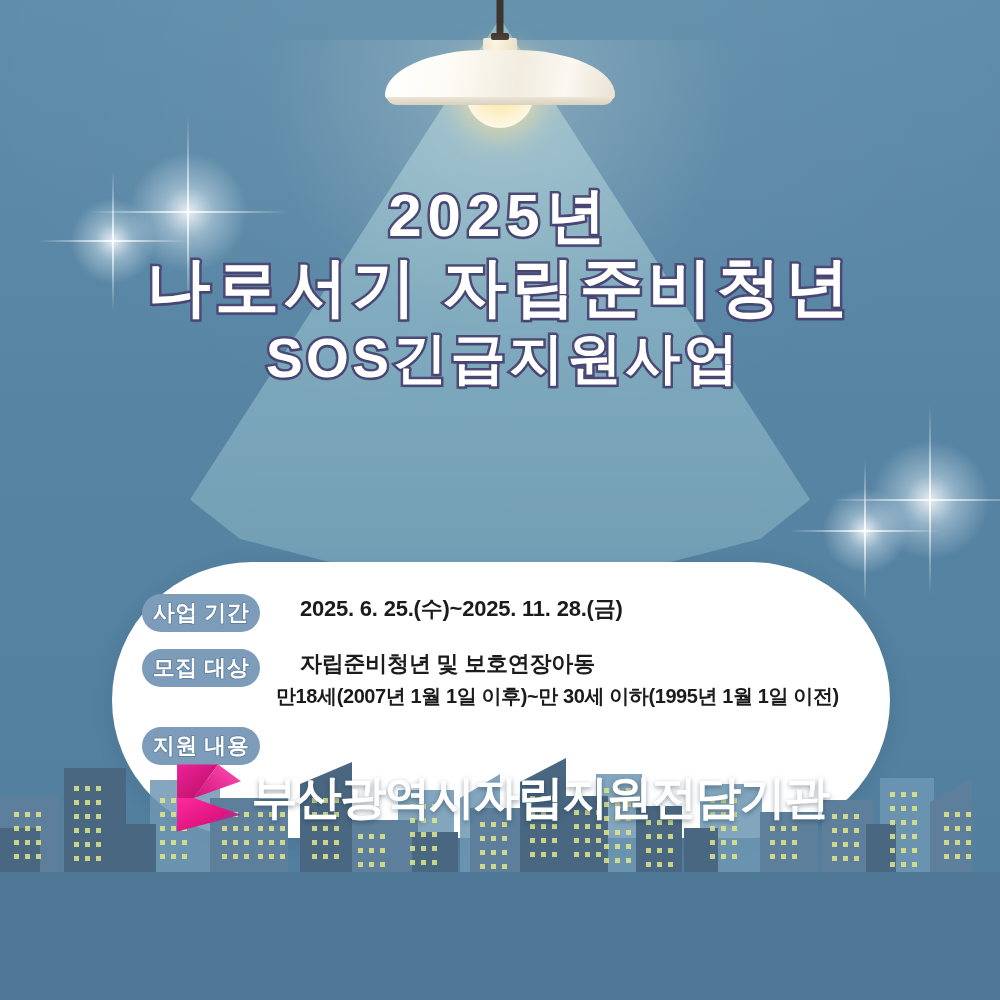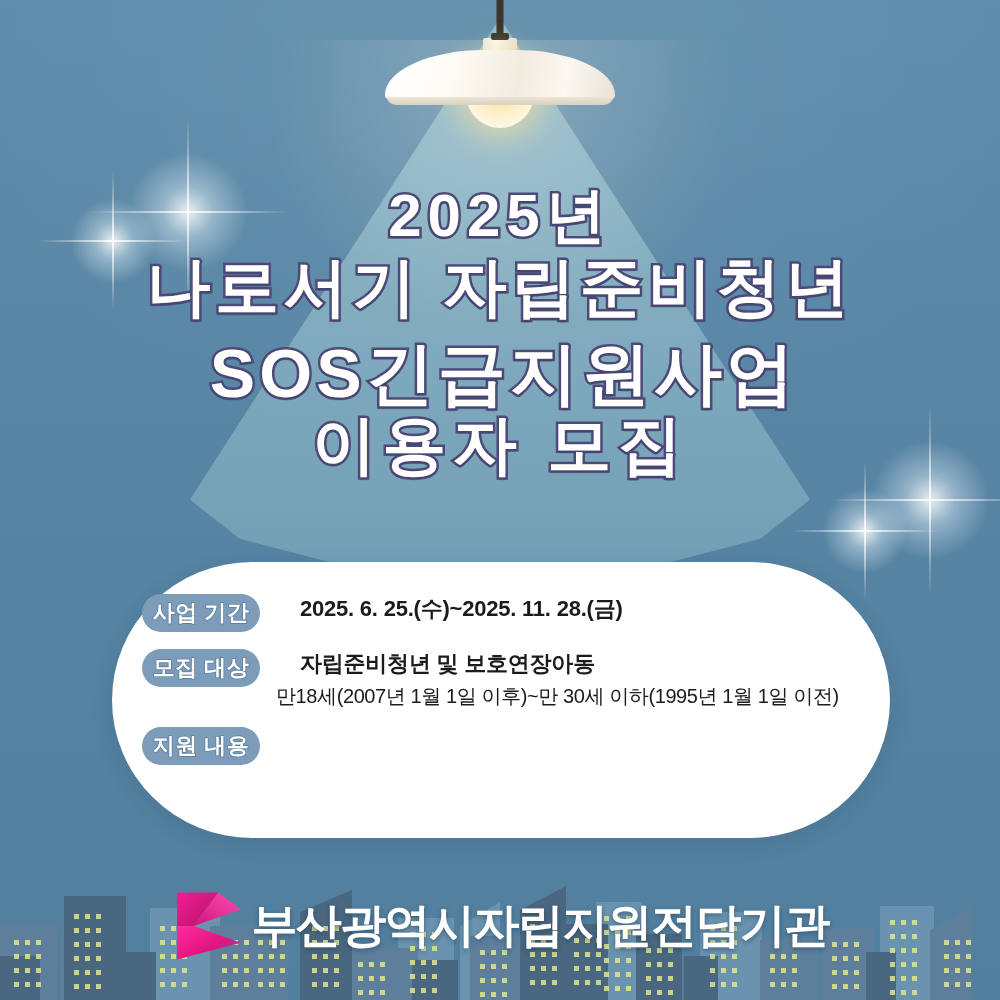--- a/index.html
+++ b/index.html
@@ -9,21 +9,21 @@
     background: #4e7795;
   }
   body {
     font-family: "Liberation Sans", "DejaVu Sans", sans-serif;
   }
 
   
   .poster {
     position: relative;
     width: 1000px;
-    height: 1000px;
+    height: 872px;
     overflow: hidden;
     background: #4c1d95;
     user-select: none;
   }
 
   
   .bg-gradient {
     position: absolute;
     inset: 0;
     background:
@@ -165,22 +165,22 @@
     color: #ffffff;
     font-weight: 700;
     letter-spacing: 0.10em;
     -webkit-text-stroke: 5px #4c4a77;
     paint-order: stroke fill;
     text-shadow:
       0 3px 0 rgba(60,60,105,0.30),
       0 0 1px #4c4a77;
   }
   .title-line.t1 { font-size: 60px; margin-bottom: 9px; }
-  .title-line.t2 { font-size: 64px; margin-bottom: 20px; letter-spacing: 0.07em; }
-  .title-line.t3 { font-size: 68px; margin-bottom: 6px; letter-spacing: 0.06em; margin-left: 8px; }
+  .title-line.t2 { font-size: 64px; margin-bottom: 12px; letter-spacing: 0.07em; }
+  .title-line.t3 { font-size: 55px; margin-bottom: 6px; letter-spacing: 0.06em; margin-left: 8px; }
   .title-line.t4 { font-size: 64px; letter-spacing: 0.10em; }
 
   
   .info-card {
     position: absolute;
     left: 112px;
     top: 562px;
     width: 778px;
     height: 276px;
     background: #ffffff;
@@ -227,21 +227,21 @@
   .row-main {
     font-size: 22px;
     font-weight: 700;
     color: #1b1b1b;
     letter-spacing: -0.01em;
     white-space: nowrap;
     margin-left: 24px;
   }
   .row-sub {
     font-size: 20px;
-    font-weight: 400;
+    font-weight: 700;
     color: #1b1b1b;
     letter-spacing: -0.02em;
     white-space: nowrap;
   }
   .row-note {
     font-size: 17px;
     font-weight: 700;
     color: #fa4632;
     letter-spacing: -0.02em;
     white-space: nowrap;
@@ -317,21 +317,20 @@
   <div class="sparkle" style="left:790px; top:456px; width:150px; height:150px;">
     <div class="core" style="width:86px;height:86px;"></div>
     <div class="ray-h" style="width:150px;"></div>
     <div class="ray-v" style="height:140px;"></div>
   </div>
 
   <div class="title-block">
     <span class="title-line t1">2025년</span>
     <span class="title-line t2">나로서기  자립준비청년</span>
     <span class="title-line t3">SOS긴급지원사업</span>
-    <span class="title-line t4">이용자  모집</span>
   </div>
 
   <div class="info-card">
     <div class="info-rows">
 
       <div class="info-row">
         <div class="pill">사업 기간</div>
         <div class="row-body">
           <div class="row-main">2025. 6. 25.(수)~2025. 11. 28.(금)</div>
         </div>

